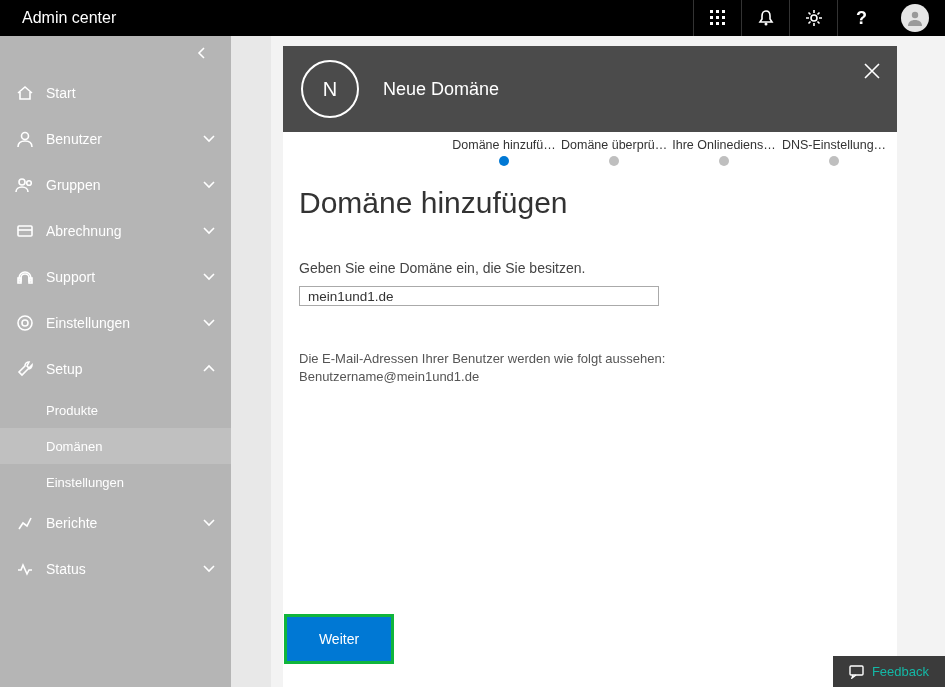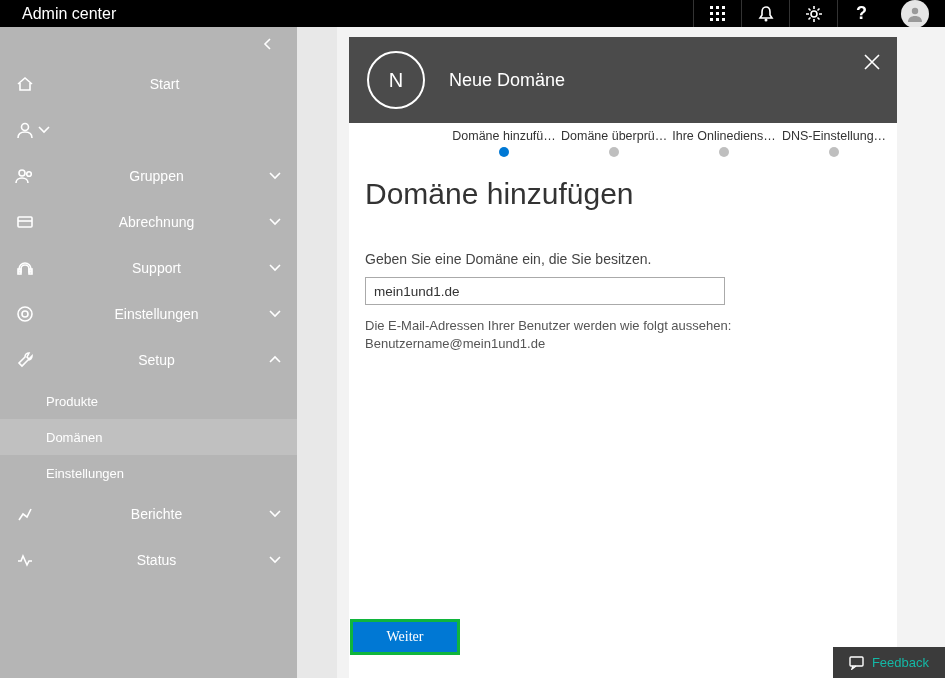--- a/index.html
+++ b/index.html
@@ -1,20 +1,20 @@
 <!DOCTYPE html>
 <html><head>
 <meta charset="utf-8">
 <style>
   * { box-sizing: border-box; margin: 0; padding: 0; font-family: "Segoe UI", Arial, sans-serif; }
   html, body { width: 945px; height: 695px; overflow: hidden; background: #fff; }
 
   
   .topbar {
-    height: 27px;
+    height: 36px;
     background: #000;
     color: #fff;
     display: flex;
     align-items: center;
     justify-content: space-between;
   }
   .topbar-left { padding-left: 22px; font-size: 16px; font-weight: 400; }
   .topbar-right { display: flex; align-items: stretch; height: 44px; }
   .topbar-icon {
     width: 48px;
@@ -39,26 +39,25 @@
   }
 
   
   .body {
     display: flex;
     height: calc(695px - 44px);
   }
 
   
   .sidebar {
-    width: 297px;
+    width: 231px;
     background: #b5b5b5;
     color: #fff;
     position: relative;
     font-size: 14px;
-    text-align: center;
   }
   .sidebar-collapse {
     height: 34px;
     display: flex;
     align-items: center;
     justify-content: flex-end;
     padding-right: 24px;
     cursor: pointer;
   }
   .nav-item {
@@ -170,48 +169,48 @@
     color: #333;
     margin-bottom: 40px;
   }
   .prompt {
     font-size: 14px;
     color: #444;
     margin-bottom: 10px;
   }
   .domain-input {
     width: 360px;
-    height: 28px;
+    height: 20px;
     border: 1px solid #aaa;
     padding: 0 8px;
     font-size: 13.5px;
     color: #333;
     margin-bottom: 12px;
   }
   .hint {
     font-size: 13px;
     color: #555;
     line-height: 1.4;
+    margin-top: 32px;
   }
 
   
   .panel-footer {
     padding: 0 0 26px 4px;
     display: flex;
     gap: 14px;
   }
   .btn {
-    height: 30px;
+    height: 44px;
     min-width: 104px;
     font-size: 14px;
     cursor: pointer;
     border: 1px solid #0078d4;
     background: #fff;
     color: #0078d4;
-    font-family: Liberation Serif, serif;
   }
   .btn.primary {
     background: #0078d4;
     color: #fff;
     outline: 3px solid #10b53c;
     outline-offset: 0;
   }
 
   
   .feedback {
@@ -296,20 +295,21 @@
       <span class="nav-label">Start</span>
     </div>
 
     <div class="nav-item">
       <span class="nav-icon">
         <svg width="18" height="18">
             <circle class="ico" cx="9" cy="6" r="3.5"></circle>
             <path class="ico" d="M2 17c0-4 3-6 7-6s7 2 7 6"></path>
           </svg>
       </span>
+      <span class="nav-label">Benutzer</span>
       <span class="nav-chev">
         <svg width="12" height="10">
             <path d="M1 2l5 5 5-5" stroke="#fff" stroke-width="1.6" fill="none"></path>
           </svg>
       </span>
     </div>
 
     <div class="nav-item">
       <span class="nav-icon">
         <svg width="20" height="18">

